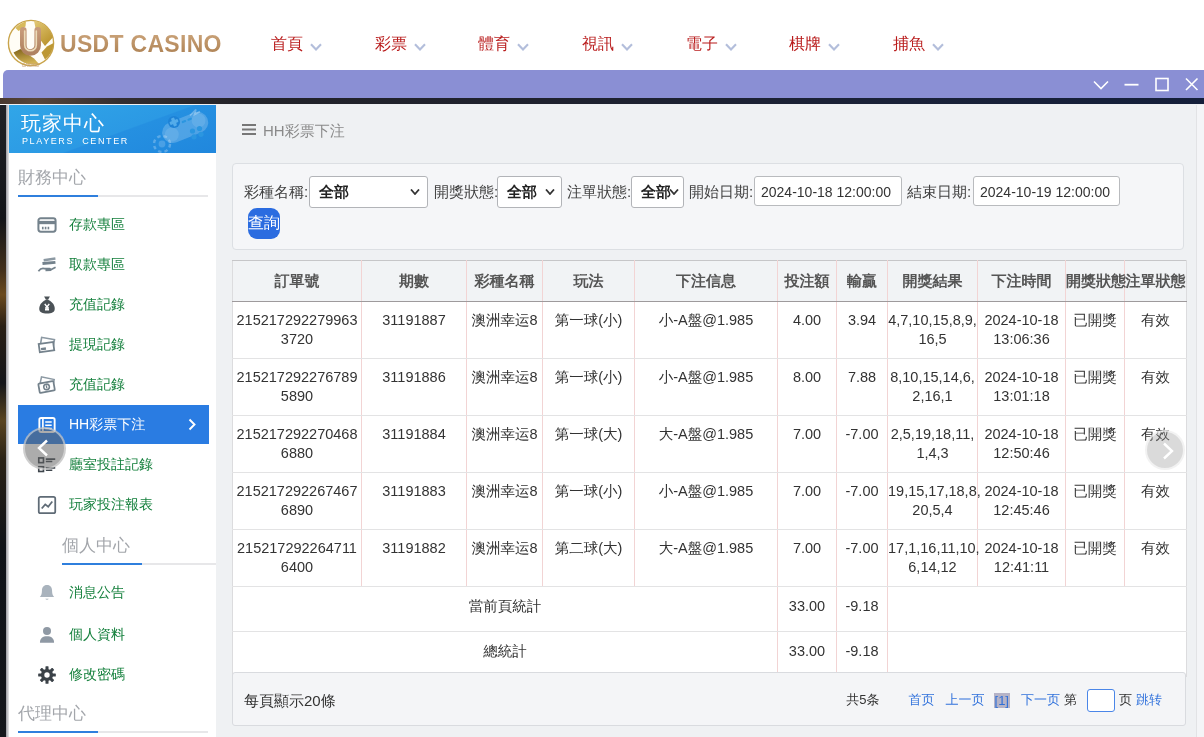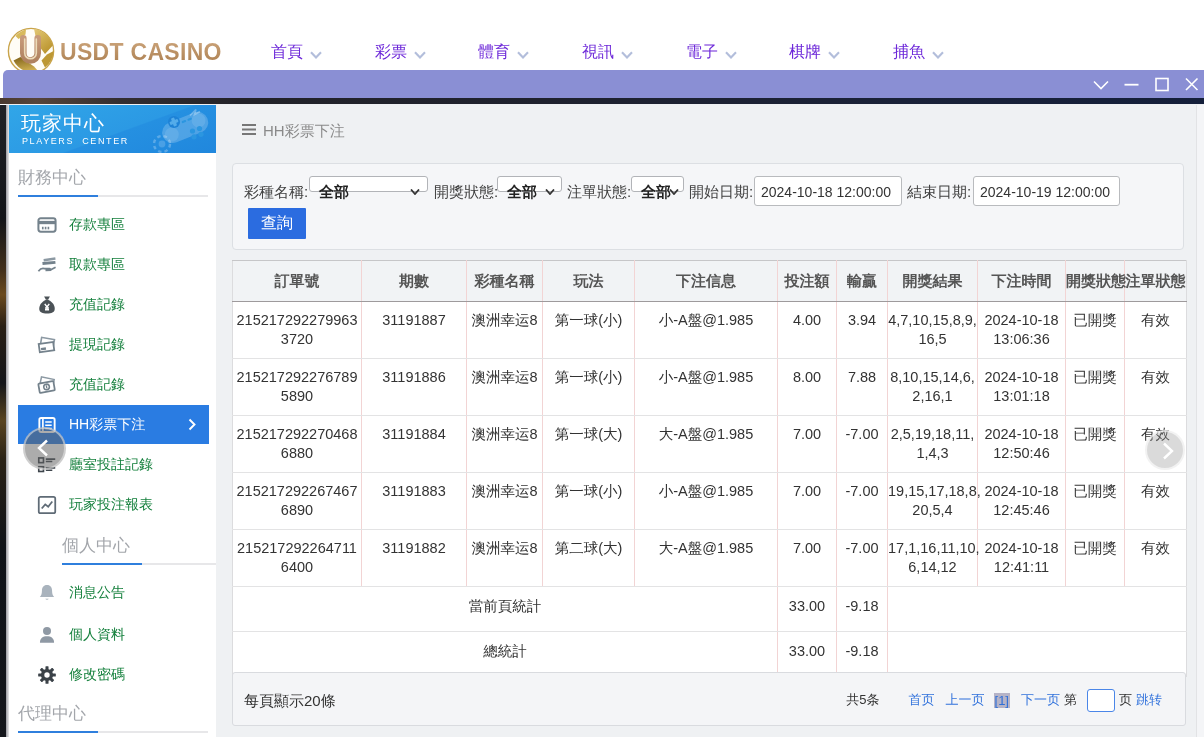--- a/index.html
+++ b/index.html
@@ -1,23 +1,23 @@
 <!DOCTYPE html>
 <html><head>
 <meta charset="utf-8">
 <style>
 * { margin:0; padding:0; box-sizing:border-box; }
 html,body { width:1204px; height:737px; overflow:hidden; }
 body { font-family:"Liberation Sans", sans-serif; }
 #page { position:relative; width:1204px; height:737px; background:#fff; overflow:hidden; }
 
 
-#topnav { position:absolute; left:0; top:12px; width:1204px; height:76px; background:#fff; }
+#topnav { position:absolute; left:0; top:4px; width:1204px; height:76px; background:#fff; }
 .navitem { position:absolute; top:5px; height:70px; display:flex; align-items:center; gap:7px;
-  font-size:16px; color:#6d28d9; font-weight:400; }
+  font-size:16px; color:#b91c1c; font-weight:400; }
 .navitem svg { margin-top:5px; }
 #brand { position:absolute; left:60px; top:27px; font-size:23px; font-weight:bold; letter-spacing:0.3px;
   background:linear-gradient(180deg,#cda67d 0%, #b98f62 55%, #a97d50 100%);
   -webkit-background-clip:text; background-clip:text; color:transparent; }
 
 
 #titlebar { position:absolute; left:3px; top:70px; width:1201px; height:28px; background:#8a8fd4; border-radius:5px 0 0 0; }
 
 
 #darktop { position:absolute; left:0px; top:98px; width:1204px; height:6px;
@@ -43,26 +43,26 @@
 #misel .tx { color:#fff; }
 
 
 #content { position:absolute; left:216px; top:105px; width:980px; height:632px; background:#eff1f3; }
 #rightedge { position:absolute; left:1196px; top:105px; width:8px; height:632px; background:#f4f5f7; border-left:1px solid #e2e3e5; }
 #crumb { position:absolute; left:26px; top:18px; height:20px; color:#8a8a8a; font-size:15px; }
 
 
 #filter { position:absolute; left:16px; top:58px; width:952px; height:87px; background:#f5f6f8; border:1px solid #dcdfe3; border-radius:4px; }
 #filter .lb { position:absolute; top:19px; font-size:15px; color:#404040; }
-.selbox { position:absolute; top:12px; height:16px; background:#fff; border:1px solid #b2b4b8; border-radius:3px; font-size:15px; color:#222; }
+.selbox { position:absolute; top:12px; height:32px; background:#fff; border:1px solid #b2b4b8; border-radius:3px; font-size:15px; color:#222; }
 .selbox span { position:absolute; left:9px; top:6px; font-weight:bold; }
 .selbox svg { position:absolute; top:12px; }
 .inpbox { position:absolute; top:12px; height:30px; background:#fff; border:1px solid #b9bbbe; border-radius:3px; font-size:15px; color:#333; }
 .inpbox span { position:absolute; left:6px; top:7px; white-space:nowrap; font-size:14px; }
-#qbtn { position:absolute; left:15px; top:44px; width:58px; height:31px; background:#2b6ce0; border-radius:1px;
+#qbtn { position:absolute; left:15px; top:44px; width:32px; height:31px; background:#2b6ce0; border-radius:9px;
   color:#fff; font-size:16px; text-align:center; line-height:30px; }
 
 
 #tbl { position:absolute; left:232px; top:260px; width:954px; border-collapse:collapse; table-layout:fixed;
   background:#fff; font-size:14.5px; color:#333; }
 #tbl th { background:#f1f3f5; border-top:1px solid #c6c6c8; border-bottom:1px solid #9e9a9c;
   font-size:15px; color:#555; font-weight:bold; border-left:1px solid #f2d4d4; border-right:1px solid #f2d4d4;
   white-space:nowrap; padding:0; overflow:visible; height:41px; }
 #tbl td { text-align:center; vertical-align:top; border:1px solid #f2d4d4; border-top:none; border-bottom:1px solid #e3e3e4;
   padding:9px 0 0 0; line-height:19px; white-space:nowrap; }

